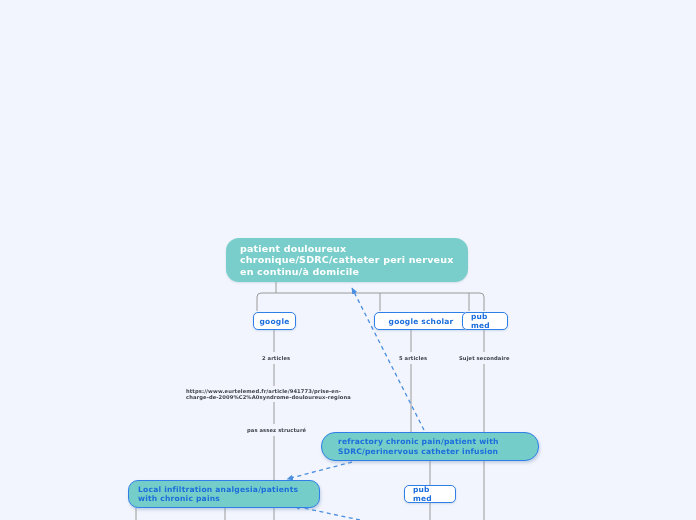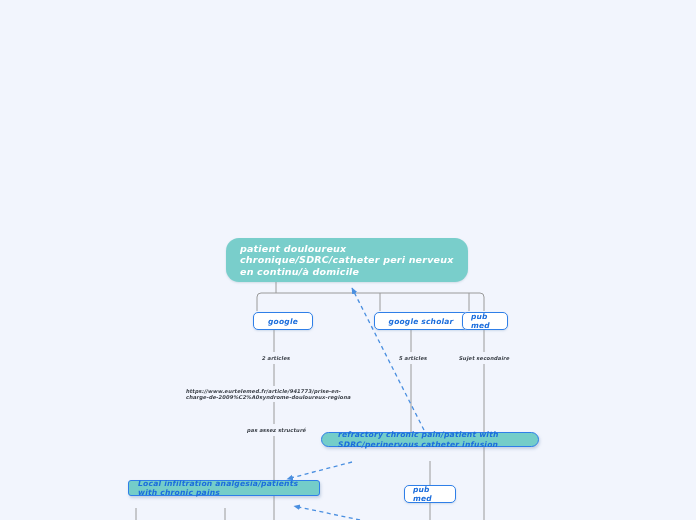--- a/index.html
+++ b/index.html
@@ -13,21 +13,20 @@
     font-family: "DejaVu Sans", sans-serif;
     overflow: hidden;
     position: relative;
   }
   #canvas {
     position: absolute;
     left: 0;
     top: 0;
     width: 696px;
     height: 520px;
-    font-style: italic;
   }
   .svg-layer {
     position: absolute;
     left: 0;
     top: 0;
     width: 696px;
     height: 520px;
     pointer-events: none;
   }
 
@@ -100,25 +99,25 @@
     letter-spacing: 0.1px;
     white-space: nowrap;
   }
   .caption.wrap {
     white-space: normal;
     font-weight: bold;
   }
 
   
   #node-root          { left: 226px; top: 238px; width: 242px; height: 44px; }
-  #node-google        { left: 253px; top: 312px; width: 60px;  height: 18px; }
+  #node-google        { left: 253px; top: 312px; width: 43px;  height: 18px; }
   #node-scholar       { left: 374px; top: 312px; width: 94px;  height: 18px; }
   #node-pubmed-top    { left: 462px; top: 312px; width: 46px;  height: 18px; }
-  #node-refractory    { left: 321px; top: 432px; width: 218px; height: 15px; }
-  #node-local         { left: 128px; top: 480px; width: 192px; height: 16px; }
+  #node-refractory    { left: 321px; top: 432px; width: 218px; height: 29px; }
+  #node-local         { left: 128px; top: 480px; width: 192px; height: 28px; border-radius: 10px; }
   #node-pubmed-bottom { left: 404px; top: 485px; width: 52px;  height: 18px; }
 
   #cap-2articles  { left: 262px; top: 355px; }
   #cap-5articles  { left: 399px; top: 355px; }
   #cap-sujet      { left: 459px; top: 355px; }
   #cap-url        { left: 186px; top: 388px; width: 172px; }
   #cap-pasassez   { left: 247px; top: 427px; }
 </style>
 </head>
 <body style="background: rgb(242, 245, 253);">

